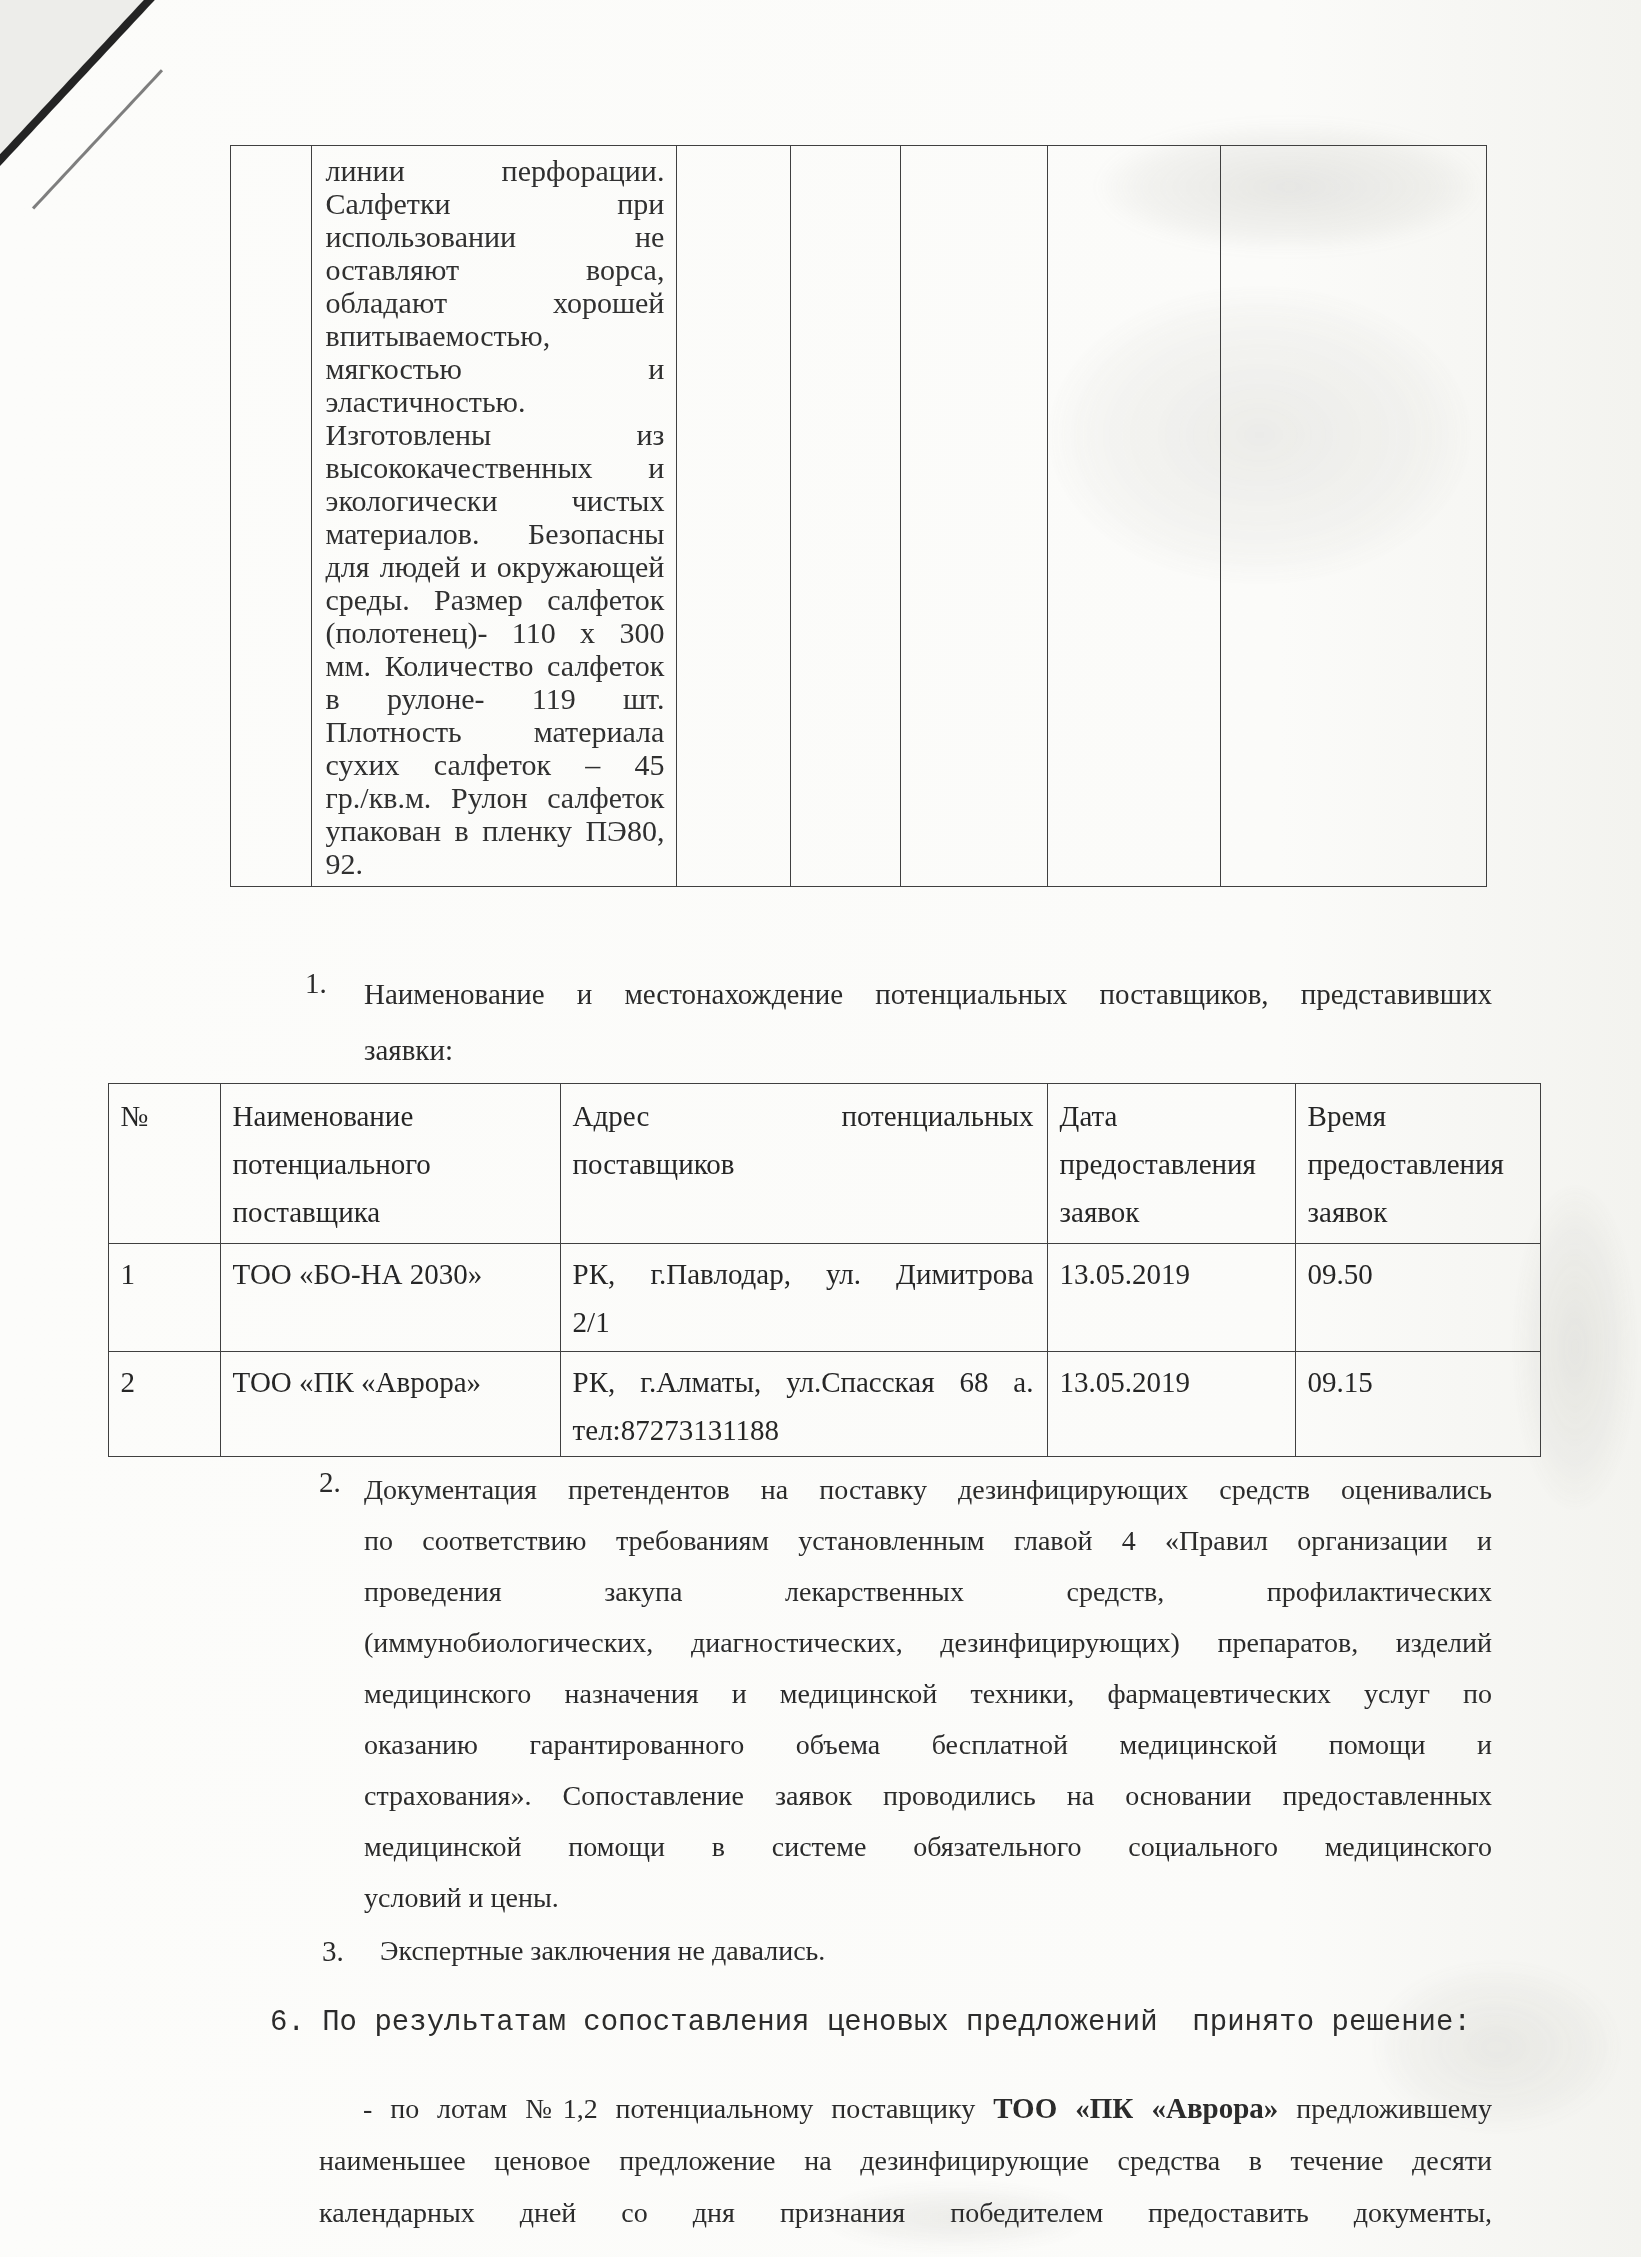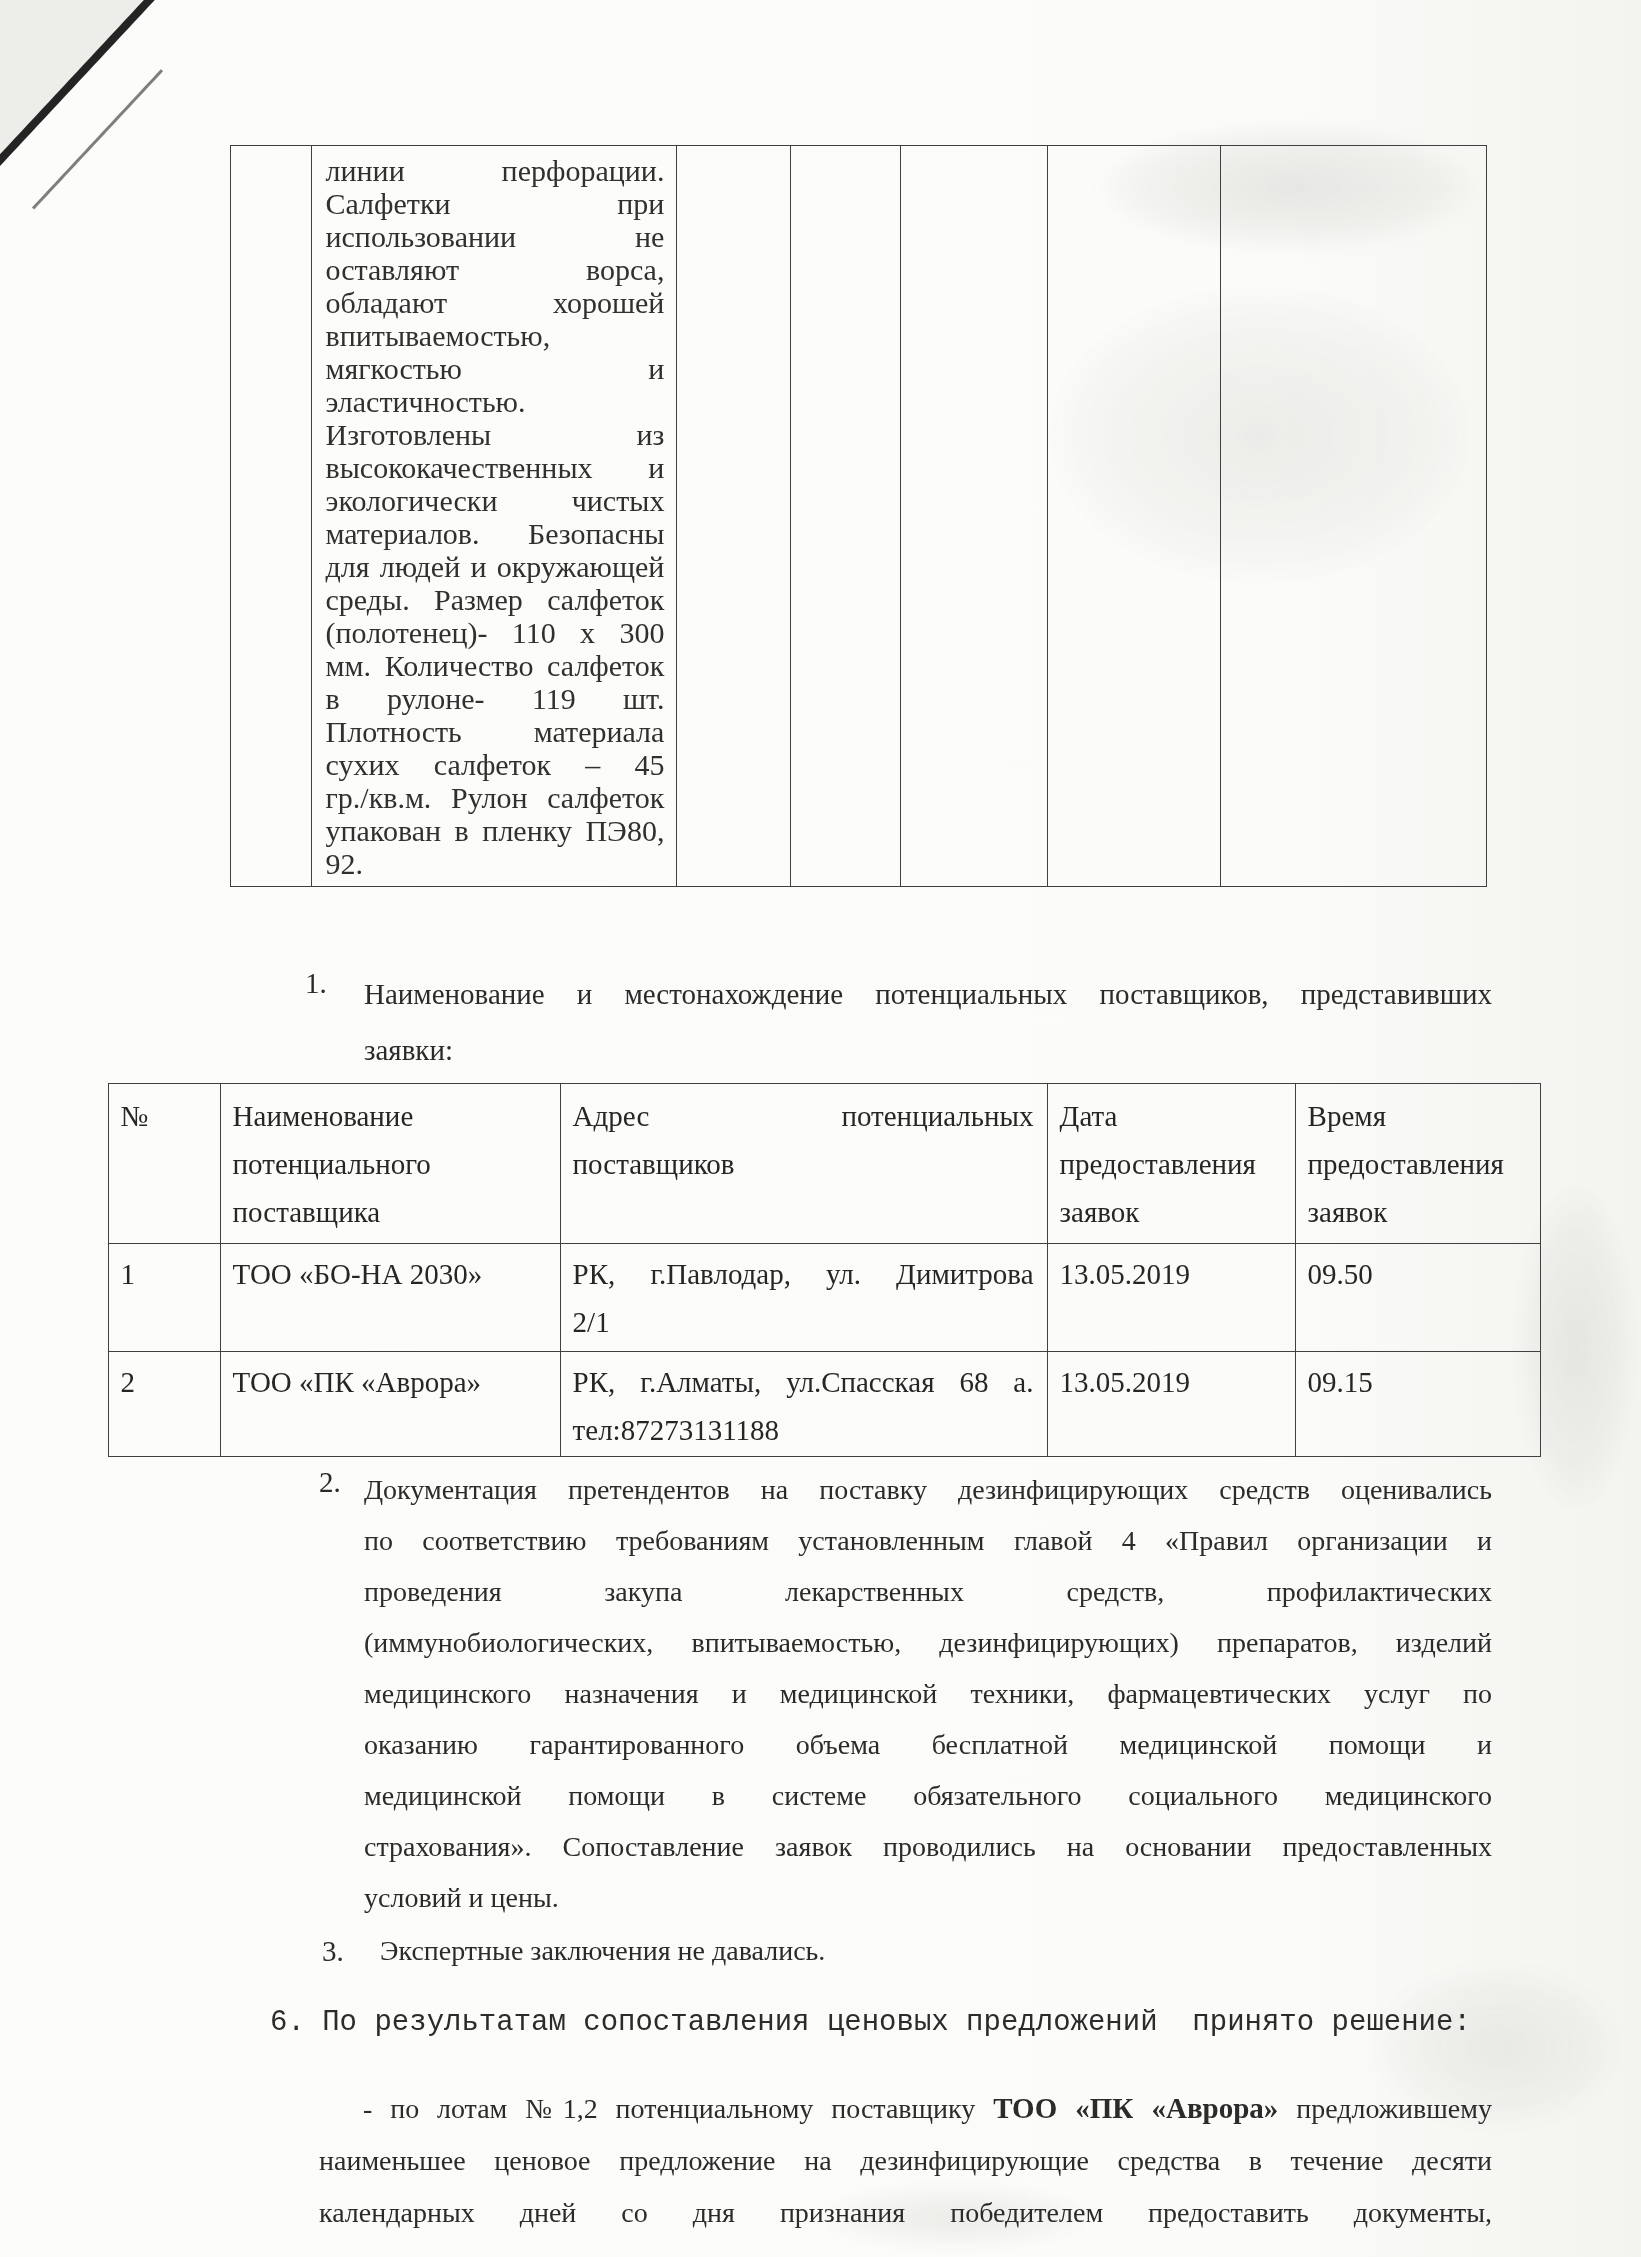--- a/index.html
+++ b/index.html
@@ -171,25 +171,25 @@
       <div class="cell c4">13.05.2019</div>
       <div class="cell">09.15</div>
     </div>
   </div>
 
   <div class="num item2-num">2.</div>
   <div class="body-par item2-text jlines">
       <div class="jl">Документация претендентов на поставку дезинфицирующих средств оценивались</div>
       <div class="jl">по соответствию требованиям установленным главой 4 «Правил организации и</div>
       <div class="jl">проведения закупа лекарственных средств, профилактических</div>
-      <div class="jl">(иммунобиологических, впитываемостью, дезинфицирующих) препаратов, изделий</div>
+      <div class="jl">(иммунобиологических, диагностических, дезинфицирующих) препаратов, изделий</div>
       <div class="jl">медицинского назначения и медицинской техники, фармацевтических услуг по</div>
       <div class="jl">оказанию гарантированного объема бесплатной медицинской помощи и</div>
+      <div class="jl">страхования». Сопоставление заявок проводились на основании предоставленных</div>
       <div class="jl">медицинской помощи в системе обязательного социального медицинского</div>
-      <div class="jl">страхования». Сопоставление заявок проводились на основании предоставленных</div>
       <div class="jl">условий и цены.</div>
     </div>
 
   <div class="num item3-num">3.</div>
   <div class="body-par item3-text">Экспертные заключения не давались.</div>
 
   <div class="section6">6. По результатам сопоставления ценовых предложений  принято решение:</div>
 
   <div class="decision">
     <div class="jline dl1"><span>- по лотам №1,2 потенциальному поставщику</span> <b>ТОО «ПК «Аврора»</b> <span>предложившему</span></div>

